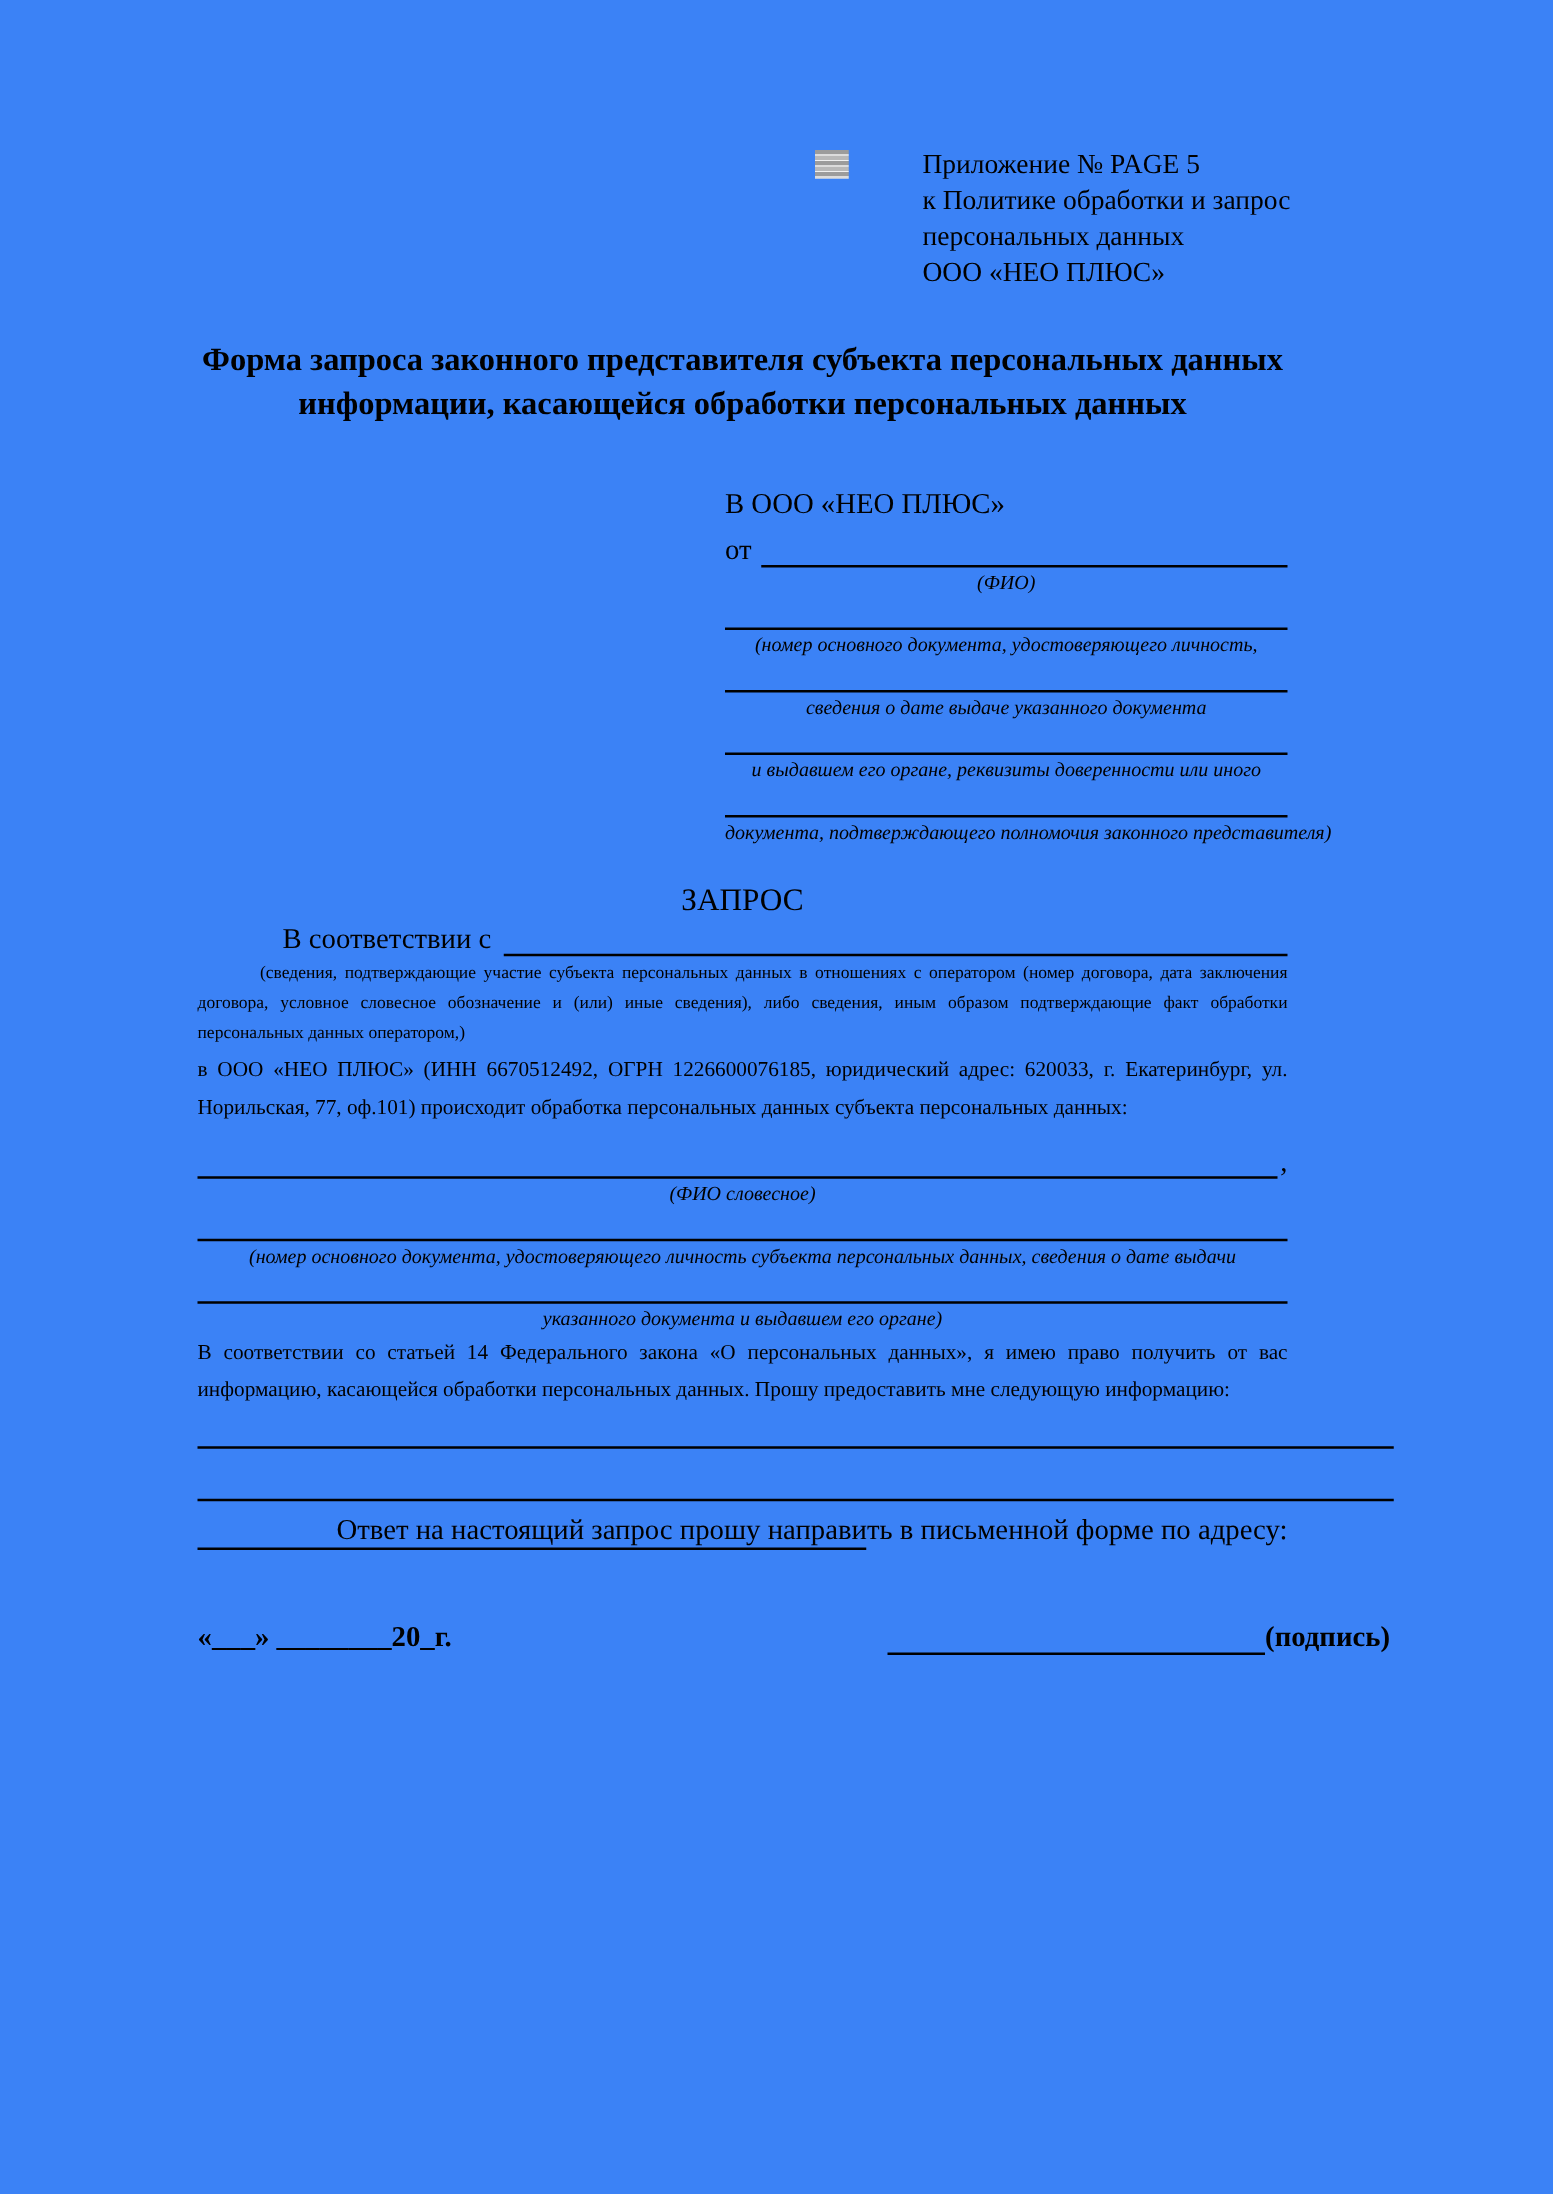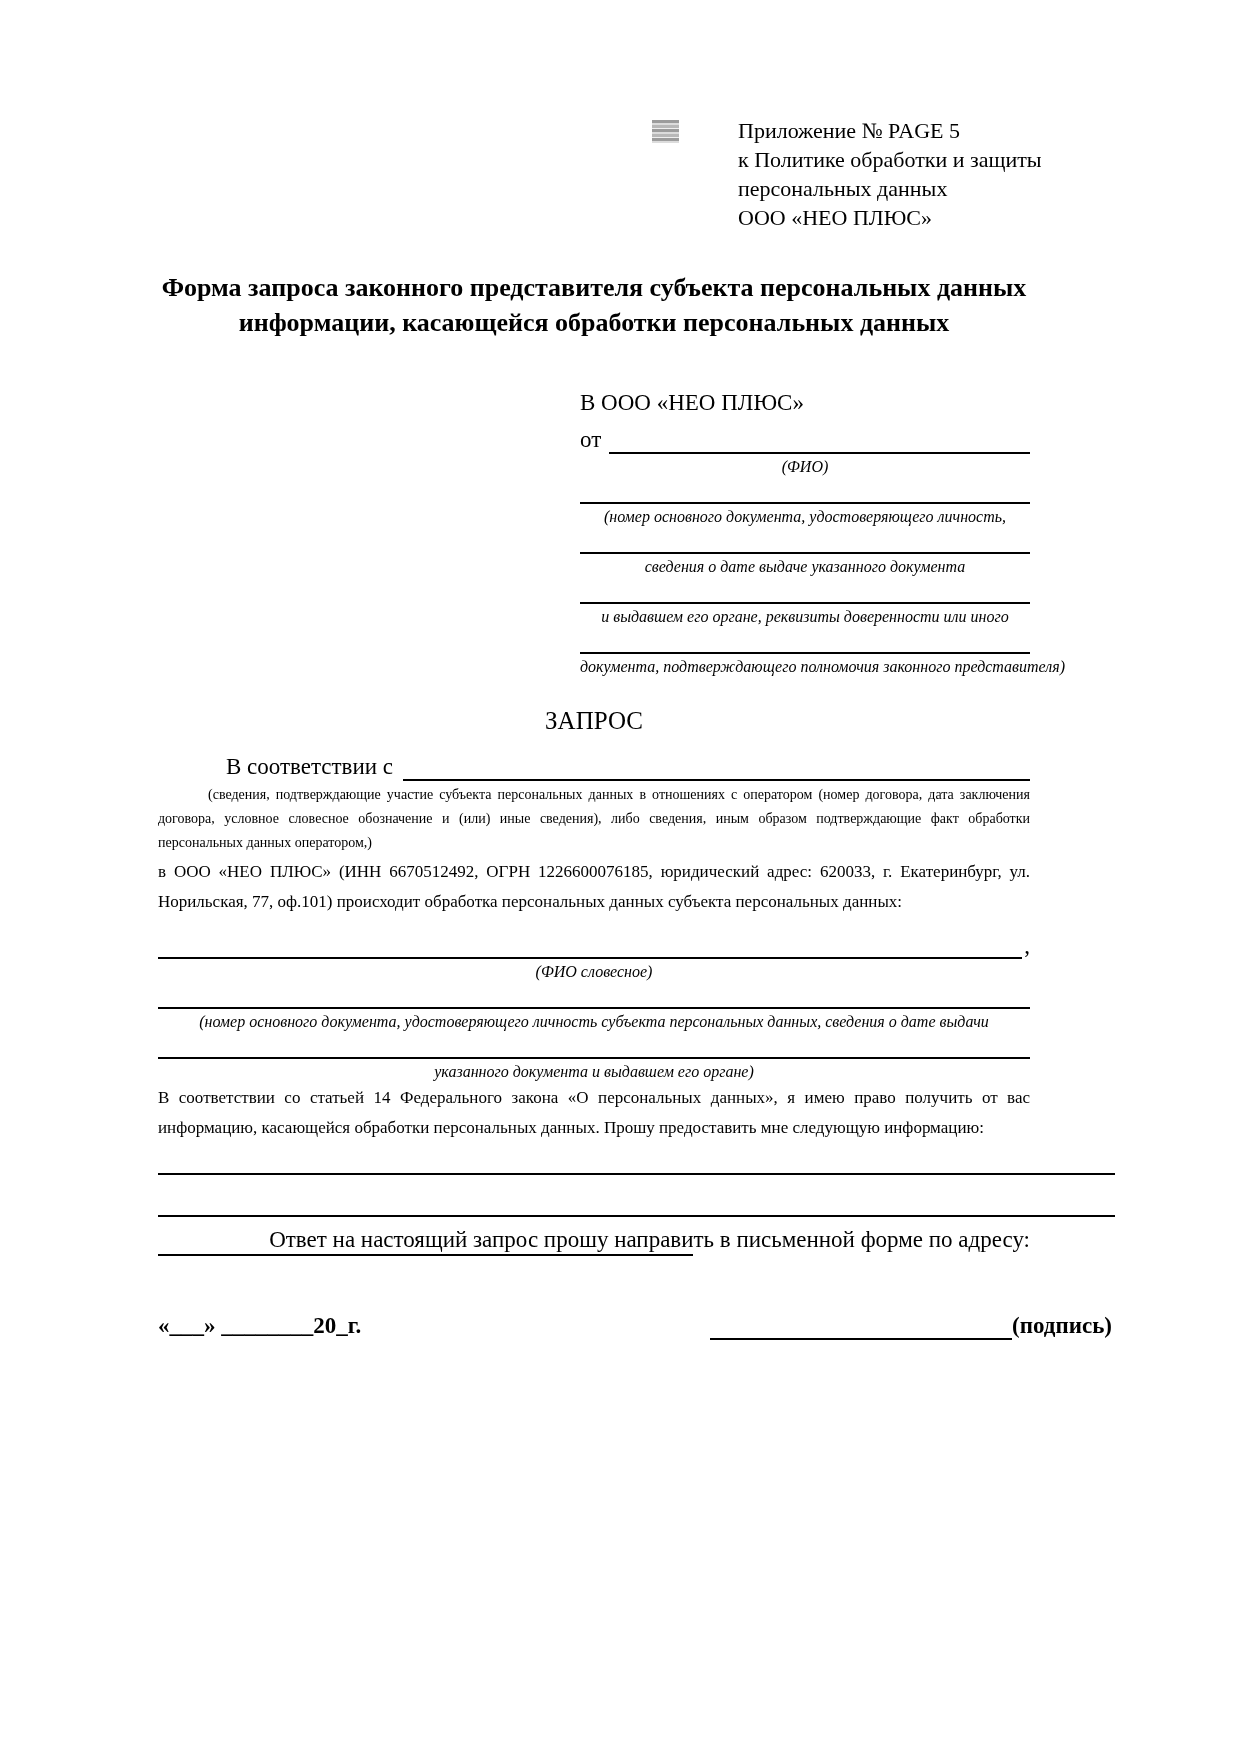--- a/index.html
+++ b/index.html
@@ -1,37 +1,37 @@
 <!DOCTYPE html>
 <html><head>
 <meta charset="utf-8">
 <style>
   html,body { margin:0; padding:0; background:#888; }
   .page {
     position:relative; width:1242px; height:1755px; margin:0 auto;
-    background:#ffffff; color:#000;
+    background:#3b82f6; color:#000;
     font-family:"Liberation Serif","DejaVu Serif",serif;
     overflow:hidden;
   }
   .artifact {
     position:absolute; left:652px; top:120px; width:27px; height:23px;
     background:repeating-linear-gradient(to bottom,#9c9c9c 0 3px,#dcdcdc 3px 5px,#b8b8b8 5px 8px,#efefef 8px 9px);
   }
   .annex { position:absolute; left:738px; top:116px; font-size:22px; line-height:29px; white-space:nowrap; }
   .content { position:absolute; left:158px; top:0; width:872px; }
   .title { margin:270px 0 0 0; text-align:center; font-weight:bold; font-size:26px; line-height:35px; }
   .recipient { margin-left:422px; margin-top:48px; width:450px; font-size:23px; line-height:29px; }
   .from-row { display:flex; align-items:flex-end; margin-top:8px; }
   .from-row .lbl { padding-right:8px; }
   .uline { border-bottom:2px solid #000; flex:1; }
   .cap { font-size:16px; line-height:19px; text-align:center; margin-top:3px; white-space:nowrap;font-style:italic; }
   .f-row { margin-top:26px; }
   .f-row .line { height:0; border-bottom:2px solid #000; }
   .request-h { text-align:center; font-size:25px; line-height:30px; margin-top:30px; }
-  .acc-row { display:flex; align-items:flex-end; margin-left:68px; margin-top:16px; font-size:23px; line-height:29px; }
+  .acc-row { display:flex; align-items:flex-end; margin-left:68px; margin-top:0; font-size:23px; line-height:29px; }
   .acc-row .lbl { padding-right:10px; white-space:nowrap; }
   .note { font-size:14px; line-height:24px; text-align:justify; text-indent:50px; margin-top:2px; }
   .bodypara { font-size:17px; line-height:30px; text-align:justify; margin-top:2px; }
   .subject-row { display:flex; align-items:flex-end; margin-top:16px; font-size:23px; }
   .subject-row .suffix { padding-left:2px; }
   .blank { height:0; border-bottom:2px solid #000; margin-right:-85px; }
   .blank.b1 { margin-top:30px; }
   .blank.b2 { margin-top:40px; }
   .reply1 { margin-top:8px; font-size:23px; line-height:29px; text-align:right; }
   .reply2 { display:flex; align-items:flex-end; font-size:23px; line-height:29px; }
@@ -42,21 +42,21 @@
 </style>
 </head>
 <body>
 
 <div class="page">
 
   <div class="artifact"></div>
 
   <div class="annex">
     <div>Приложение №  PAGE 5</div>
-    <div>к Политике обработки и защиты</div>
+    <div>к Политике обработки и запрос</div>
     <div>персональных данных</div>
     <div>ООО «НЕО ПЛЮС»</div>
   </div>
 
   <div class="content">
 
     <div class="title">
       <span>Форма запроса законного представителя субъекта персональных данных</span><br>
       <span>информации, касающейся обработки персональных данных</span>
     </div>

